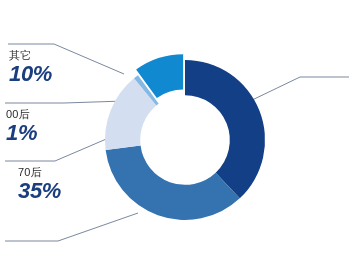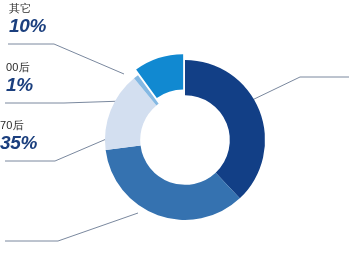--- a/index.html
+++ b/index.html
@@ -18,40 +18,41 @@
     position: absolute;
     left: 0;
     top: 0;
     width: 357px;
     height: 254px;
   }
   .label-block {
     position: absolute;
     line-height: 1;
     white-space: nowrap;
+    margin-top: 47px;
   }
   .label-name {
     font-size: 11px;
     color: #2a2a2a;
     font-weight: 400;
     letter-spacing: 0.2px;
     display: block;
     margin-bottom: 2px;
   }
   .label-value {
-    font-size: 19px;
+    font-size: 22px;
     font-weight: bold;
     font-style: italic;
     color: #1b3f7e;
     display: block;
     letter-spacing: -0.3px;
   }
   .lbl-qita    { left: 9px;  top: 3px;  }
   .lbl-00hou   { left: 6px;  top: 62px; }
-  .lbl-70hou   { left: 0;  top: 120px;}
+  .lbl-70hou   { left: 18px;  top: 120px;}
   .lbl-80hou   { left: 5px;  top: 200px;}
   .lbl-90hou   { left: 303px; top: 40px; text-align: left; }
   svg { display: block; }
 </style>
 </head>
 <body>
 
 <div id="chart-root">
 
   <svg width="357" height="254" viewBox="0 0 357 254">

